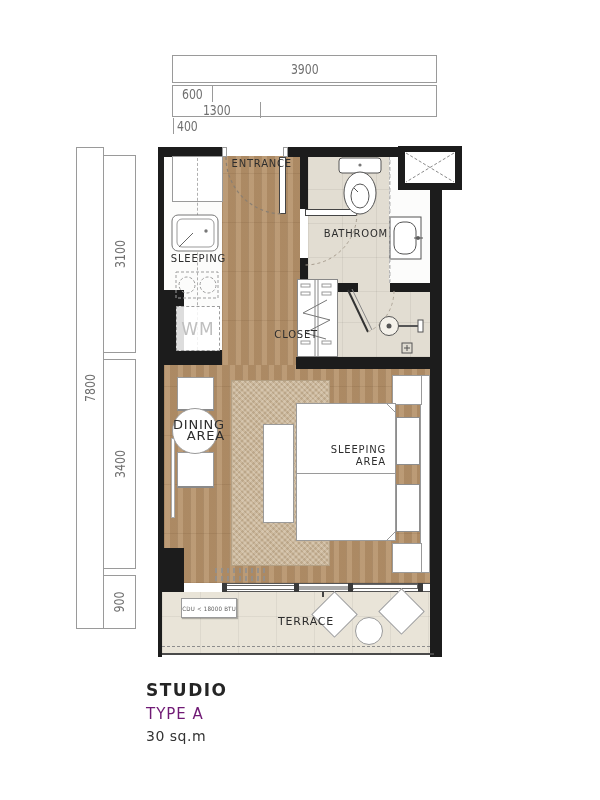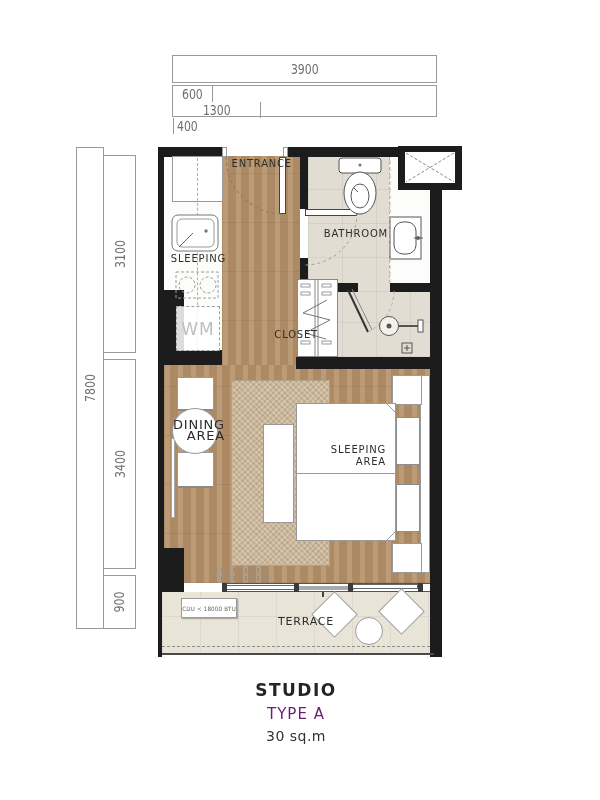--- a/index.html
+++ b/index.html
@@ -39,21 +39,21 @@
   
   .furn{position:absolute;background:#ffffff;border:1px solid #9a9a9a;box-sizing:border-box;}
   .dashed-furn{position:absolute;background:rgba(255,255,255,.85);border:1px dashed #9d9d9d;box-sizing:border-box;}
   .round{border-radius:50%;}
   
   .room-label{position:absolute;color:#2d2d2d;font-size:10px;letter-spacing:.8px;
       text-align:right;line-height:12px;white-space:nowrap;}
   .wm-label{color:#bfbfbf;font-size:17px;letter-spacing:1px;}
   .cdu-label{color:#5d5d5d;font-size:6px;letter-spacing:.2px;white-space:nowrap;transform:scaleX(.92);}
   
-  .title-block{position:absolute;left:146px;top:680px;width:300px;text-align:center;color:#252525;}
+  .title-block{position:absolute;left:146px;top:680px;width:300px;color:#252525;}
   .title-main{font-size:17px;font-weight:bold;letter-spacing:1.5px;}
   .title-sub{font-size:15px;margin-top:5px;letter-spacing:1px;color:#701a75;}
   .title-area{font-size:14px;margin-top:5px;letter-spacing:.5px;color:#333;}
 </style>
 </head>
 <body>
 
 <div class="dimbox" style="left:172px;top:55px;width:265px;height:28px;">
   <span class="dimtxt">3900</span>
 </div>

